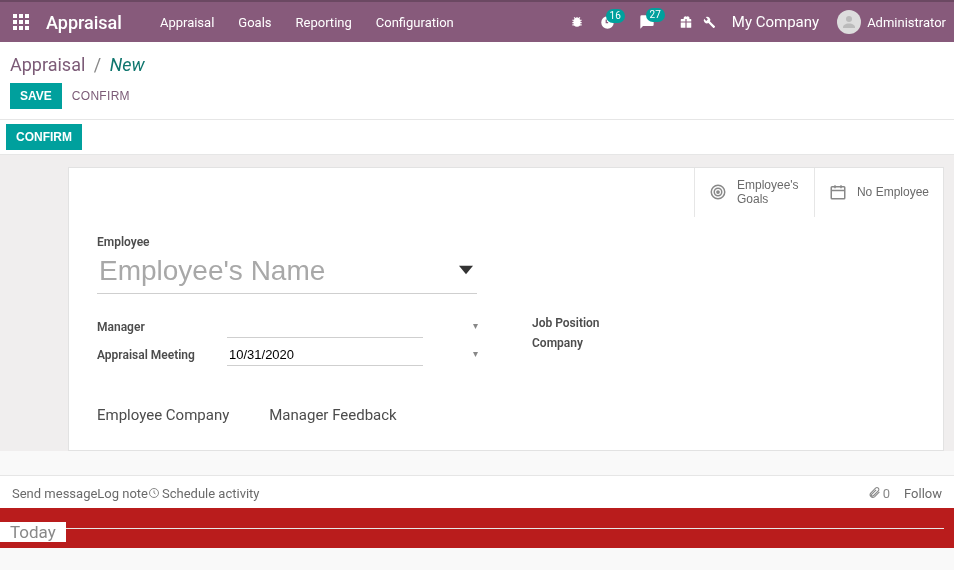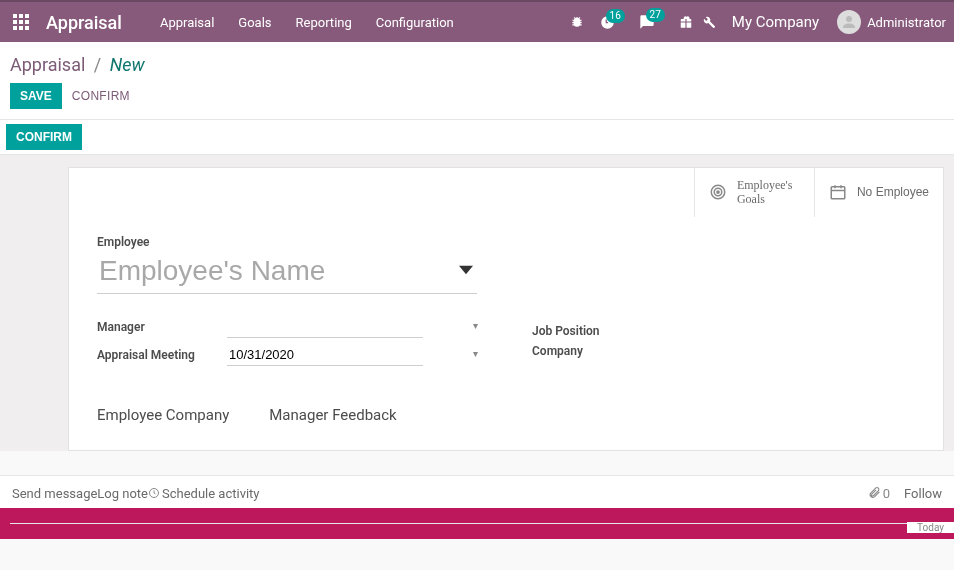--- a/index.html
+++ b/index.html
@@ -68,44 +68,44 @@
   .stage{font-size:11px;font-weight:600;color:#aaa;padding:8px 14px;position:relative;background:#fff;}
   .stage.active{background:#e9e9e9;color:#6a6a6a;}
   .stage.active::after{
     content:'';position:absolute;right:-9px;top:0;border-top:15px solid transparent;border-bottom:15px solid transparent;border-left:9px solid #e9e9e9;
   }
   
   .body-area{background:#f0eeee;padding:12px 10px 0 68px;}
   .sheet{background:#fff;border:1px solid #e2e2e2;position:relative;}
   .button-box{display:flex;justify-content:flex-end;}
   .stat-btn{border:none;border-left:1px solid #e6e6e6;background:#fff;padding:10px 14px;display:flex;align-items:center;gap:10px;cursor:pointer;min-width:120px;}
-  .stat-btn:first-child{border-left:1px solid #e6e6e6;font-family:Liberation Serif, serif;}
+  .stat-btn:first-child{border-left:1px solid #e6e6e6;}
   .stat-ico{color:#888;display:flex;}
   .stat-text{font-size:12px;color:#6a6a6a;line-height:1.2;text-align:left;}
   .form-body{padding:18px 28px 26px;}
   .field-label{font-size:12px;color:#4c4c4c;font-weight:600;margin-bottom:4px;display:block;}
   .big-input-wrap{position:relative;width:380px;border-bottom:1px solid #cfcfcf;margin-bottom:22px;}
   .big-input{border:none;font-size:28px;color:#333;width:100%;padding:2px 28px 6px 2px;outline:none;background:transparent;}
   .big-input::placeholder{color:#a8a8a8;}
   .big-caret{position:absolute;right:4px;top:10px;pointer-events:none;}
-  .two-col{display:flex;gap:52px;align-items:center;}
+  .two-col{display:flex;gap:52px;}
   .col{flex:1;min-width:0;}
   .frow{display:flex;align-items:center;margin-bottom:6px;}
   .frow .flabel{width:130px;font-size:12px;font-weight:600;color:#4c4c4c;flex-shrink:0;}
   .finput{flex:1;border:none;border-bottom:1px solid #cfcfcf;font-size:13px;padding:3px 18px 3px 2px;outline:none;background:transparent;position:relative;}
   .finput-wrap{position:relative;flex:1;}
   .small-caret{position:absolute;right:2px;top:4px;pointer-events:none;color:#888;font-size:10px;}
   .tabs{display:flex;gap:40px;margin-top:34px;}
   .tab{font-size:15px;color:#4c4c4c;cursor:pointer;}
   
   .chatter{background:#fff;border-top:1px solid #e6e6e6;padding:10px 12px 6px;display:flex;align-items:center;margin-top:24px;}
   .chatter a{color:#6a6a6a;font-size:13px;cursor:pointer;text-decoration:none;}
   .chatter .right{margin-left:auto;display:flex;align-items:center;gap:14px;color:#888;font-size:13px;}
   .attach{display:flex;align-items:center;gap:2px;}
-  .today-sep{text-align:right;font-size:10px;color:#888;padding:14px 0 6px;background:#be185d;position:relative;}
+  .today-sep{text-align:left;font-size:17px;color:#888;padding:14px 0 6px;background:#b91c1c;position:relative;}
   .today-sep::before{content:'';position:absolute;left:10px;right:10px;top:50%;height:1px;background:#e6e6e6;z-index:0;}
   .today-sep span{background:#fff;padding:0 10px;position:relative;z-index:1;}
 </style>
 </head>
 <body>
 
 <div class="navbar">
   <div class="apps-icon">
     <svg width="16" height="16" viewBox="0 0 16 16">
         <rect x="0" y="0" width="4" height="4"></rect>

